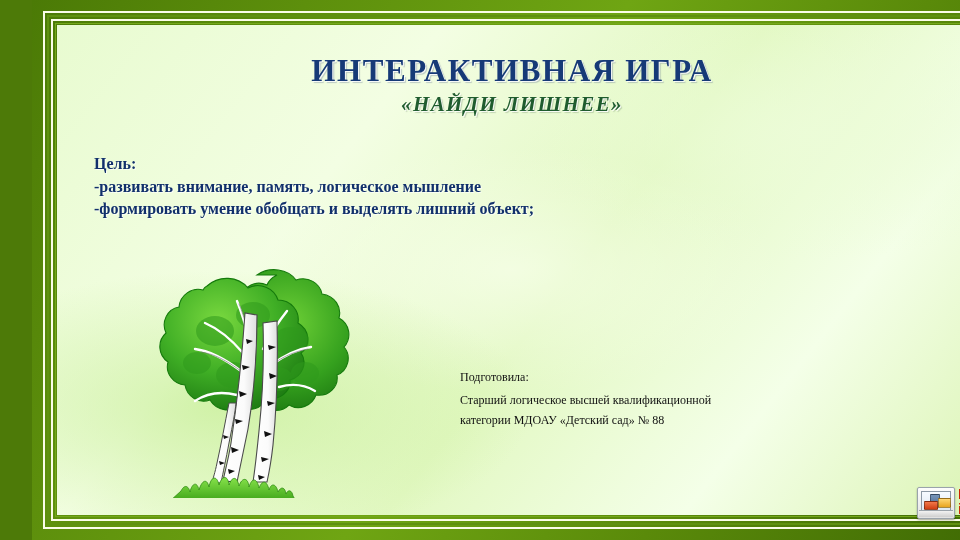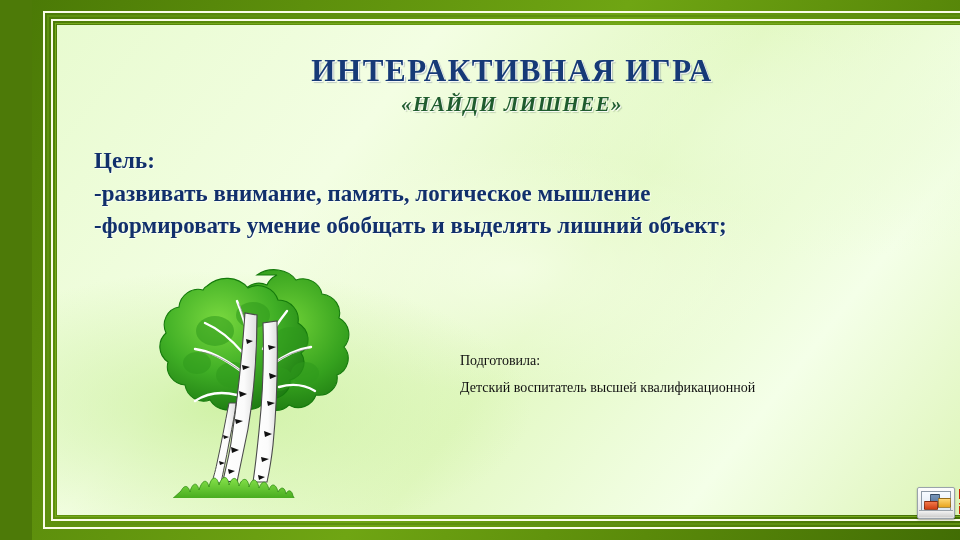--- a/index.html
+++ b/index.html
@@ -35,29 +35,29 @@
     text-shadow:1px 1px 0 rgba(255,255,255,.85), 2px 2px 1px rgba(90,110,140,.35);
     line-height:1.12;white-space:nowrap;
   }
   .title-2{
     font-size:21px;font-weight:bold;font-style:italic;letter-spacing:1.4px;color:#1f5c2e;
     text-shadow:1px 1px 0 rgba(255,255,255,.85), 2px 2px 1px rgba(90,120,90,.3);
     line-height:1.2;margin-top:3px;white-space:nowrap;
   }
   
   .goal{
-    position:absolute;left:37px;top:120px;width:760px;
-    color:#11306b;font-size:23px;font-weight:bold;line-height:1.42;
+    position:absolute;left:37px;top:128px;width:760px;
+    color:#11306b;font-size:16px;font-weight:bold;line-height:1.42;
     text-shadow:1px 1px 0 rgba(255,255,255,.7);
   }
   .goal div{white-space:nowrap;}
   
   .author{
-    position:absolute;left:403px;top:325px;width:420px;
-    color:#111;font-size:14px;line-height:1.62;
+    position:absolute;left:403px;top:343px;width:420px;
+    color:#111;font-size:12px;line-height:1.62;
   }
   .author .ln{white-space:nowrap;}
   .author .lead{margin-bottom:4px;}
   
   .tree{position:absolute;left:88px;top:228px;width:210px;height:245px;}
   
   .embed{
     position:absolute;left:885px;top:487px;width:36px;height:30px;
     background:linear-gradient(#fdfdfd,#e2e2e2);
     border:1px solid #9aa3ab;border-radius:2px;
@@ -183,21 +183,22 @@
         <path d="M74 208 l6 2 -5 2z"></path>
       </g>
 
       <g>
         <path fill="url(#grassG)" stroke="#2e8c12" stroke-width="0.8" d="M36 238 c4-8 8-4 9 1 2-9 7-11 9-2 3-10 8-12 10-3 2-11 8-12 10-2 3-10 9-10 10 0 3-9 8-9 10 1 3-9 9-9 10 1 3-10 8-9 10 1 3-8 8-8 10 2 2-7 7-7 9 2 3-6 7-5 8 2 2-5 6-4 7 2 l3 5 -126 0z"></path>
       </g>
     </svg>
 
   <div class="author">
         <div class="ln lead">Подготовила:</div>
-        <div class="ln">Детский воспитатель высшей квалификационной</div>
+        <div class="ln">Старший логическое высшей квалификационной</div>
+        <div class="ln">категории МДОАУ «Детский сад» № 88</div>
       </div>
     </div>
 
   <div class="embed">
     <div class="screen">
       <div class="blk b-blue"></div>
       <div class="blk b-yel"></div>
       <div class="blk b-red"></div>
     </div>
     <div class="base"></div>

